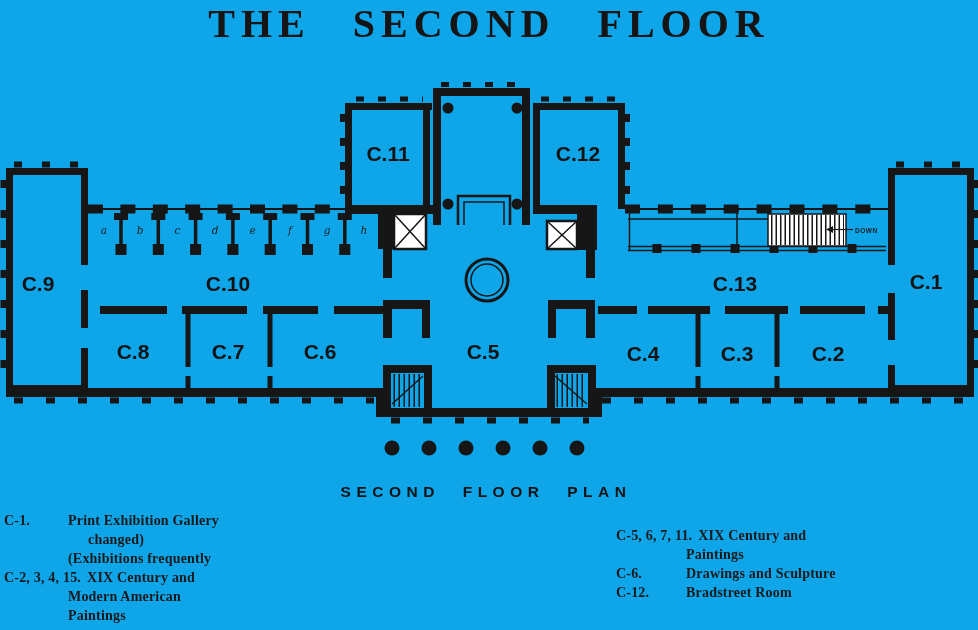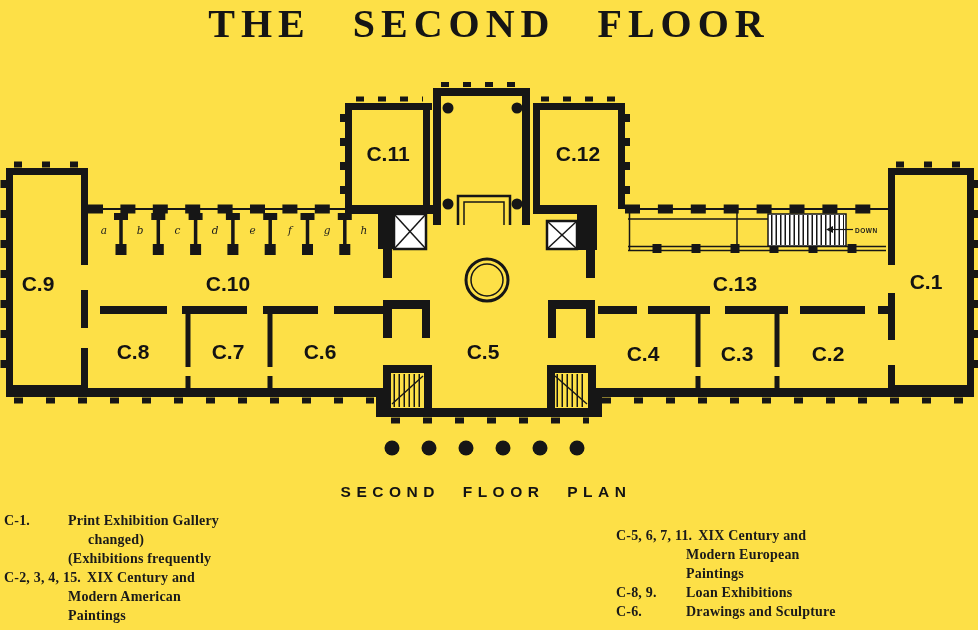--- a/index.html
+++ b/index.html
@@ -1,16 +1,16 @@
 <!DOCTYPE html>
 <html><head>
 <meta charset="utf-8">
 <style>
   html,body{margin:0;padding:0;background:#ffffff;}
-  .page{position:relative;width:978px;height:630px;background:#fde047;overflow:hidden;
+  .page{position:relative;width:978px;height:630px;background:#0ea5e9;overflow:hidden;
         font-family:"Liberation Serif",serif;color:#161616;}
   .title{position:absolute;top:0;left:0;width:978px;height:56px;text-align:center;
          font-family:"Liberation Serif",serif;font-size:40px;font-weight:600;
          letter-spacing:6px;word-spacing:26px;color:#151515;}
   svg.plan{position:absolute;left:0;top:0;}
   svg.plan .ink{fill:#161616;}
   svg.plan .stroke{stroke:#161616;}
   .room-label{font-family:"Liberation Sans",sans-serif;font-weight:700;font-size:21px;
               fill:#131313;text-anchor:middle;}
   .alcove-letter{font-family:"DejaVu Serif",serif;font-style:italic;font-size:10.5px;
@@ -238,23 +238,22 @@
       <span class="lg-code">C-2, 3, 4, 15.</span><span>XIX Century and</span>
     </div>
     <div class="lg-cont">Modern American</div>
     <div class="lg-cont">Paintings</div>
   </div>
 
   <div class="legend legend-right">
     <div class="lg-row">
       <span class="lg-code">C-5, 6, 7, 11.</span><span>XIX Century and</span>
     </div>
-    <div class="lg-cont">Modern European</div>
     <div class="lg-cont">Paintings</div>
     <div class="lg-row">
-      <span class="lg-code">C-8, 9.</span><span>Loan Exhibitions</span>
-    </div>
-    <div class="lg-row">
       <span class="lg-code">C-6.</span><span>Drawings and Sculpture</span>
     </div>
+    <div class="lg-row">
+      <span class="lg-code">C-12.</span><span>Bradstreet Room</span>
+    </div>
   </div>
 
 </div>
 
 </body></html>

